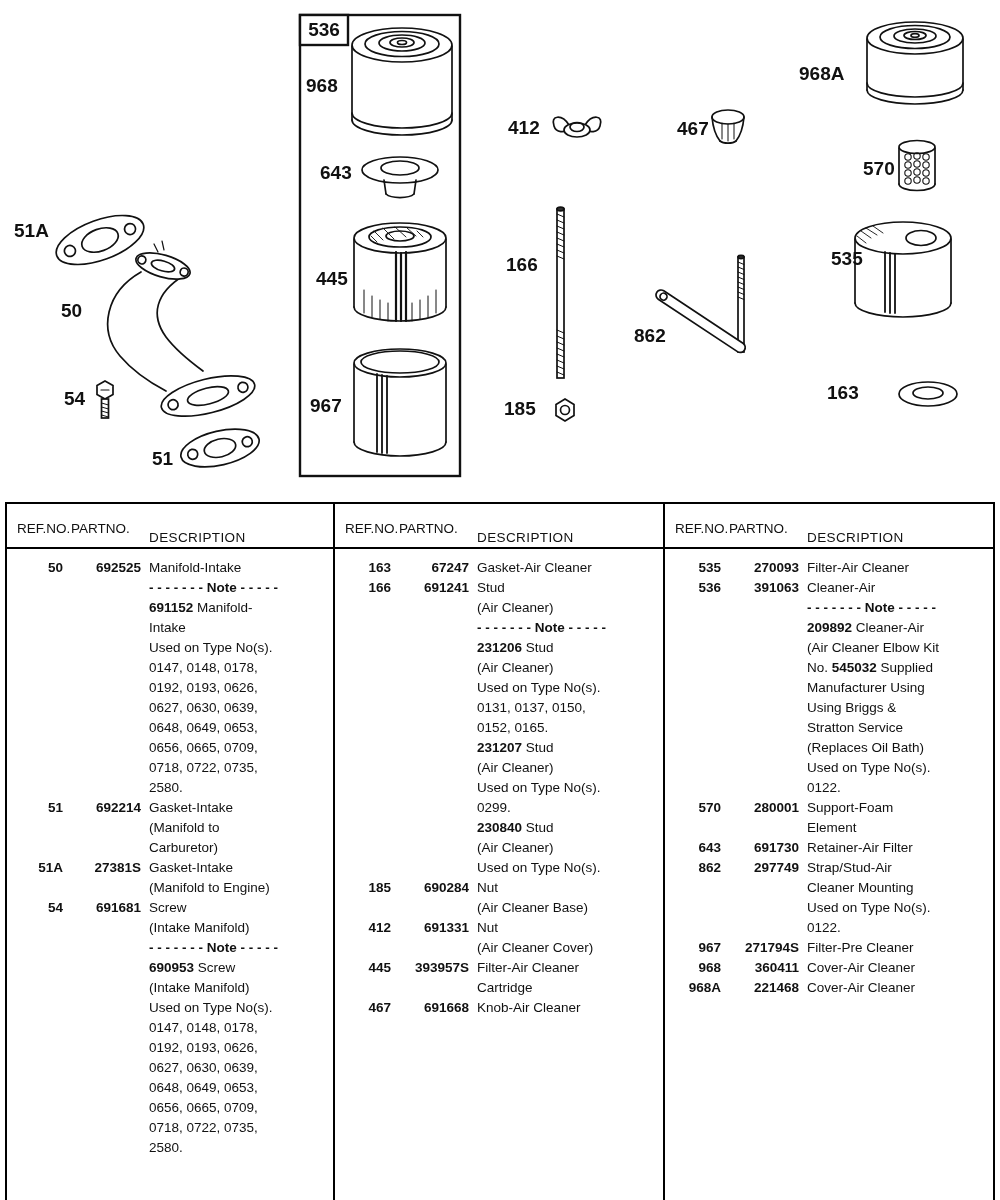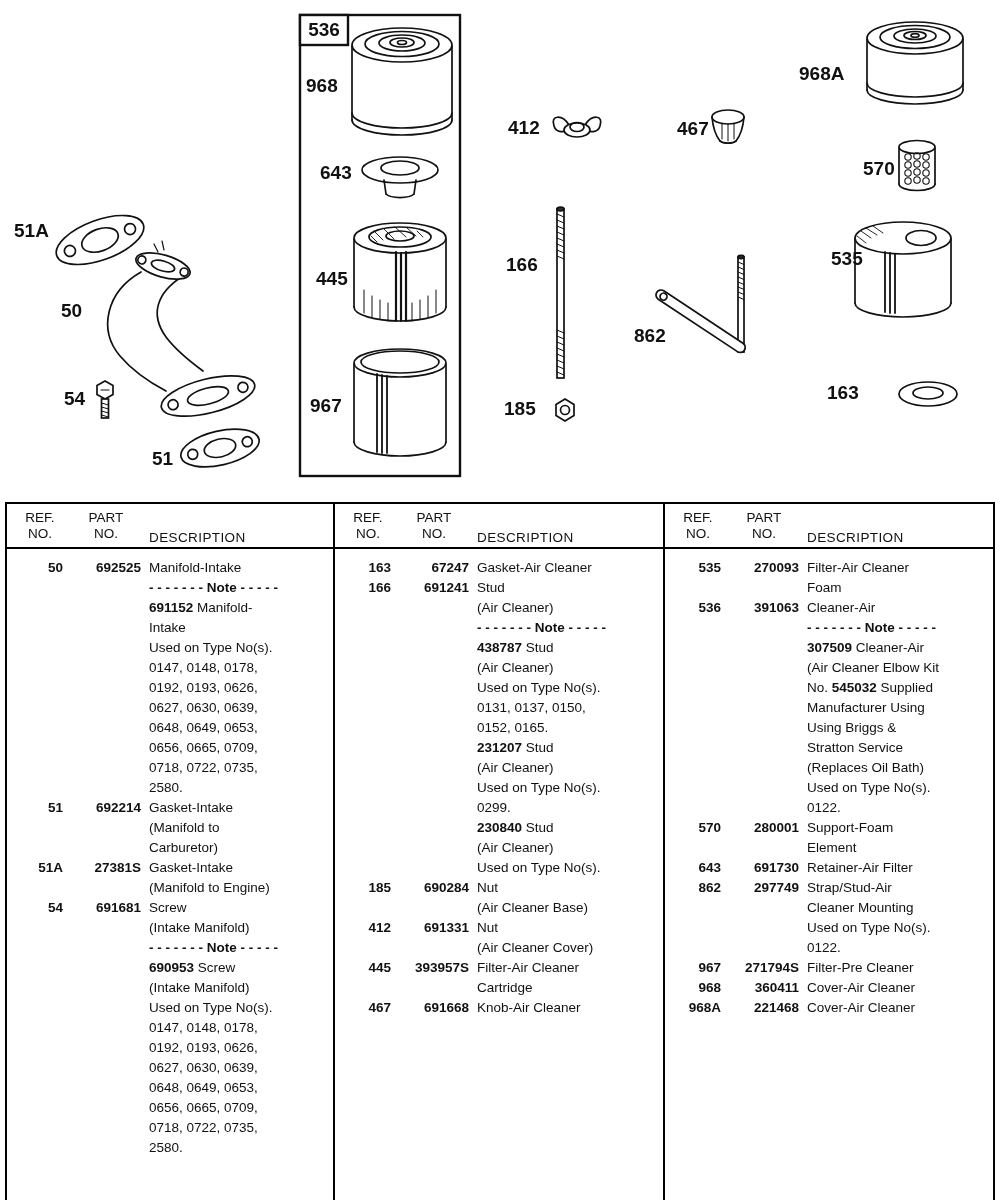--- a/index.html
+++ b/index.html
@@ -26,21 +26,21 @@
   .tcol-wrap {
     width:330px; border-right:2px solid #000;
     display:flex; flex-direction:column; overflow:hidden;
   }
   .tcol-wrap:first-child { border-left:2px solid #000; }
   .thead {
     height:45px; border-bottom:2px solid #000;
     display:grid; grid-template-columns:46px 70px 1fr; column-gap:8px;
     padding:6px 6px 0 10px; font-size:13.5px; line-height:16px;
   }
-  .hcell { display:flex; flex-direction:column; align-items:center; }
+  .hcell { display:flex; flex-direction:row; align-items:center; }
   .hdesc { align-self:flex-end; letter-spacing:0.4px; padding-bottom:1px;margin-top:19px; }
   .tbody { padding-top:9px; font-size:13.5px; }
   .trow {
     display:grid; grid-template-columns:46px 70px 1fr; column-gap:8px;
     padding:0 4px 0 10px; line-height:20px; min-height:20px;
   }
   .c-ref, .c-part { text-align:right; font-weight:bold; }
   .c-desc { white-space:nowrap; }
   .b { font-weight:bold; }
 </style>
@@ -439,21 +439,21 @@
           <span class="c-desc"><span>(Air Cleaner)</span></span>
         </div>
         <div class="trow">
           <span class="c-ref"></span>
           <span class="c-part"></span>
           <span class="c-desc"><span class="b">- - - - - - -  Note  - - - - -</span></span>
         </div>
         <div class="trow">
           <span class="c-ref"></span>
           <span class="c-part"></span>
-          <span class="c-desc"><span class="b">438787</span><span> Stud</span></span>
+          <span class="c-desc"><span class="b">231206</span><span> Stud</span></span>
         </div>
         <div class="trow">
           <span class="c-ref"></span>
           <span class="c-part"></span>
           <span class="c-desc"><span>(Air Cleaner)</span></span>
         </div>
         <div class="trow">
           <span class="c-ref"></span>
           <span class="c-part"></span>
           <span class="c-desc"><span>Used on Type No(s).</span></span>
@@ -553,38 +553,33 @@
       </span>
       <span class="hdesc">DESCRIPTION</span>
     </div>
     <div class="tbody">
         <div class="trow">
           <span class="c-ref">535</span>
           <span class="c-part">270093</span>
           <span class="c-desc"><span>Filter-Air Cleaner</span></span>
         </div>
         <div class="trow">
-          <span class="c-ref"></span>
-          <span class="c-part"></span>
-          <span class="c-desc"><span>Foam</span></span>
-        </div>
-        <div class="trow">
           <span class="c-ref">536</span>
           <span class="c-part">391063</span>
           <span class="c-desc"><span>Cleaner-Air</span></span>
         </div>
         <div class="trow">
           <span class="c-ref"></span>
           <span class="c-part"></span>
           <span class="c-desc"><span class="b">- - - - - - -  Note  - - - - -</span></span>
         </div>
         <div class="trow">
           <span class="c-ref"></span>
           <span class="c-part"></span>
-          <span class="c-desc"><span class="b">307509</span><span> Cleaner-Air</span></span>
+          <span class="c-desc"><span class="b">209892</span><span> Cleaner-Air</span></span>
         </div>
         <div class="trow">
           <span class="c-ref"></span>
           <span class="c-part"></span>
           <span class="c-desc"><span>(Air Cleaner Elbow Kit</span></span>
         </div>
         <div class="trow">
           <span class="c-ref"></span>
           <span class="c-part"></span>
           <span class="c-desc"><span>No. </span><span class="b">545032</span><span> Supplied</span></span>

